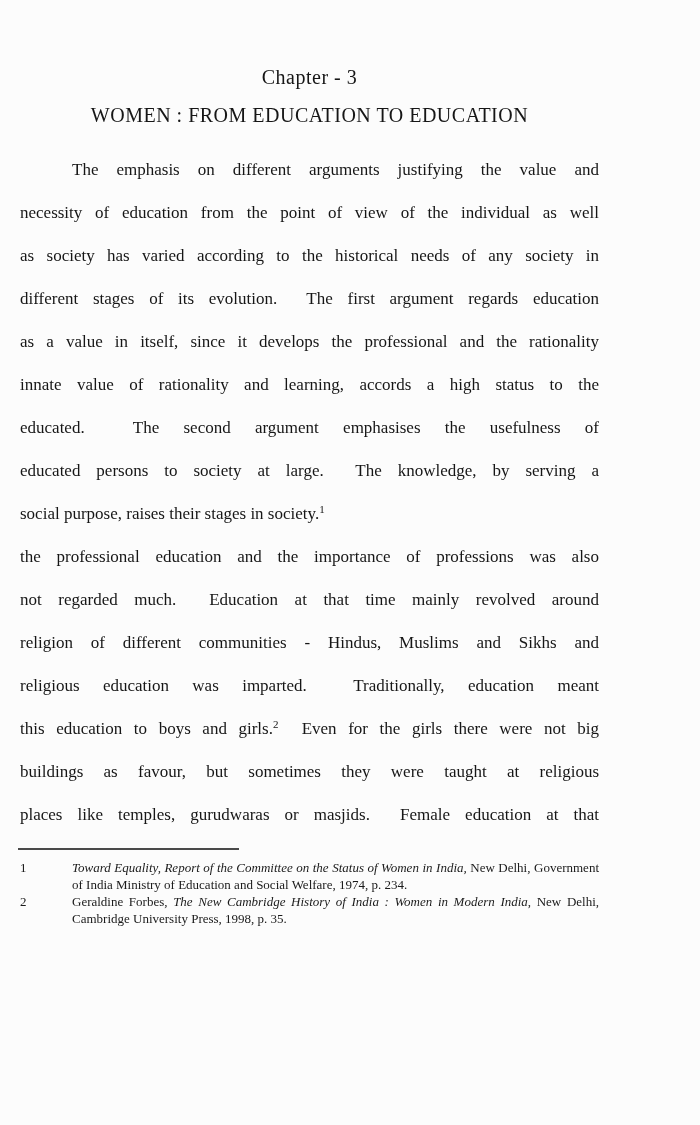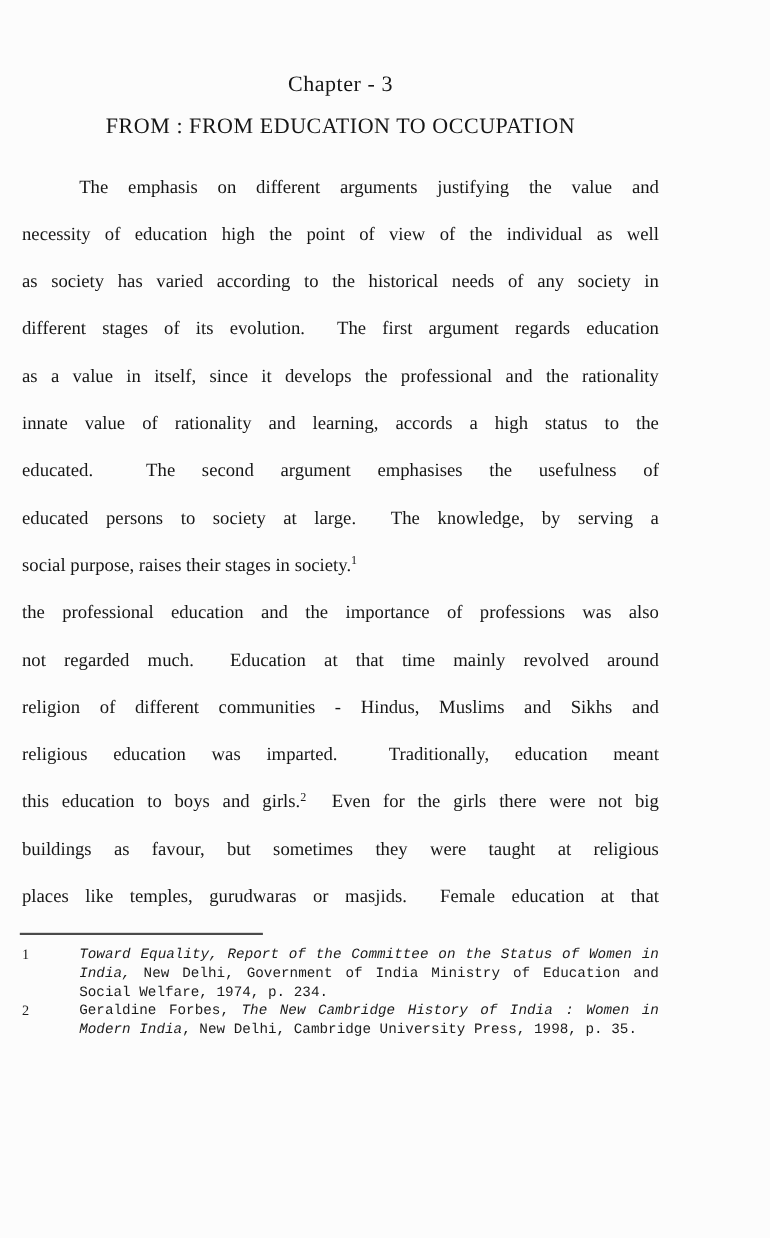--- a/index.html
+++ b/index.html
@@ -68,37 +68,36 @@
   .footnote { display: flex; }
   .fn-num {
     flex: none;
     width: 52px;
     line-height: 17px;
   }
   .fn-text {
     flex: 1;
     line-height: 17px;
     text-align: justify;
-    font-family: Liberation Mono, monospace;
   }
   .fn-text em { font-style: italic; }
 </style>
 </head>
 <body>
 
 <div class="page">
 
   <h1 class="chapter-heading">Chapter - 3</h1>
-  <h2 class="chapter-title">FROM : FROM EDUCATION TO OCCUPATION</h2>
+  <h2 class="chapter-title">WOMEN : FROM EDUCATION TO EDUCATION</h2>
 
   <div class="body-text">
 
     <div class="paragraph">
       <div class="line indent">The emphasis on different arguments justifying the value and</div>
-      <div class="line">necessity of education high the point of view of the individual as well</div>
+      <div class="line">necessity of education from the point of view of the individual as well</div>
       <div class="line">as society has varied according to the historical needs of any society in</div>
       <div class="line">different stages of its evolution.&nbsp; The first argument regards education</div>
       <div class="line">as a value in itself, since it develops the professional and the rationality</div>
       <div class="line">innate value of rationality and learning, accords a high status to the</div>
       <div class="line">educated.&nbsp; The second argument emphasises the usefulness of</div>
       <div class="line">educated persons to society at large.&nbsp; The knowledge, by serving a</div>
       <div class="line last"><span>social purpose, raises their stages in society.</span><sup class="fn-marker">1</sup></div>
     </div>
 
     <div class="paragraph">

